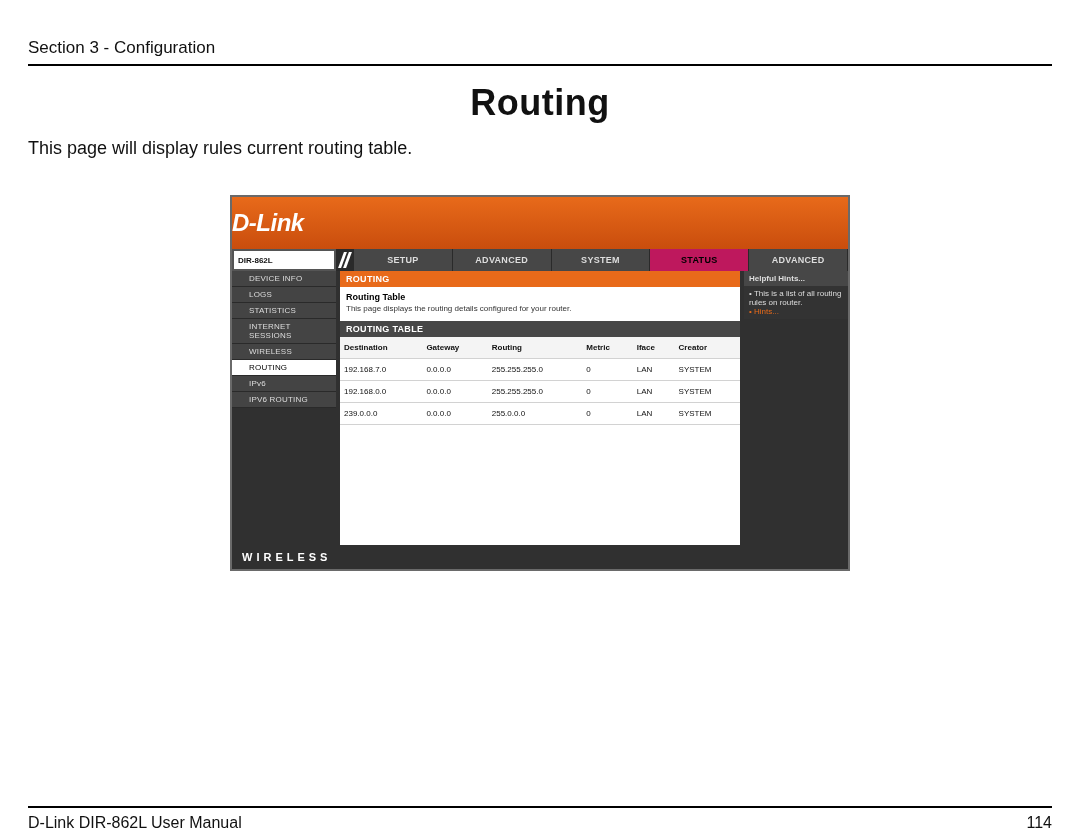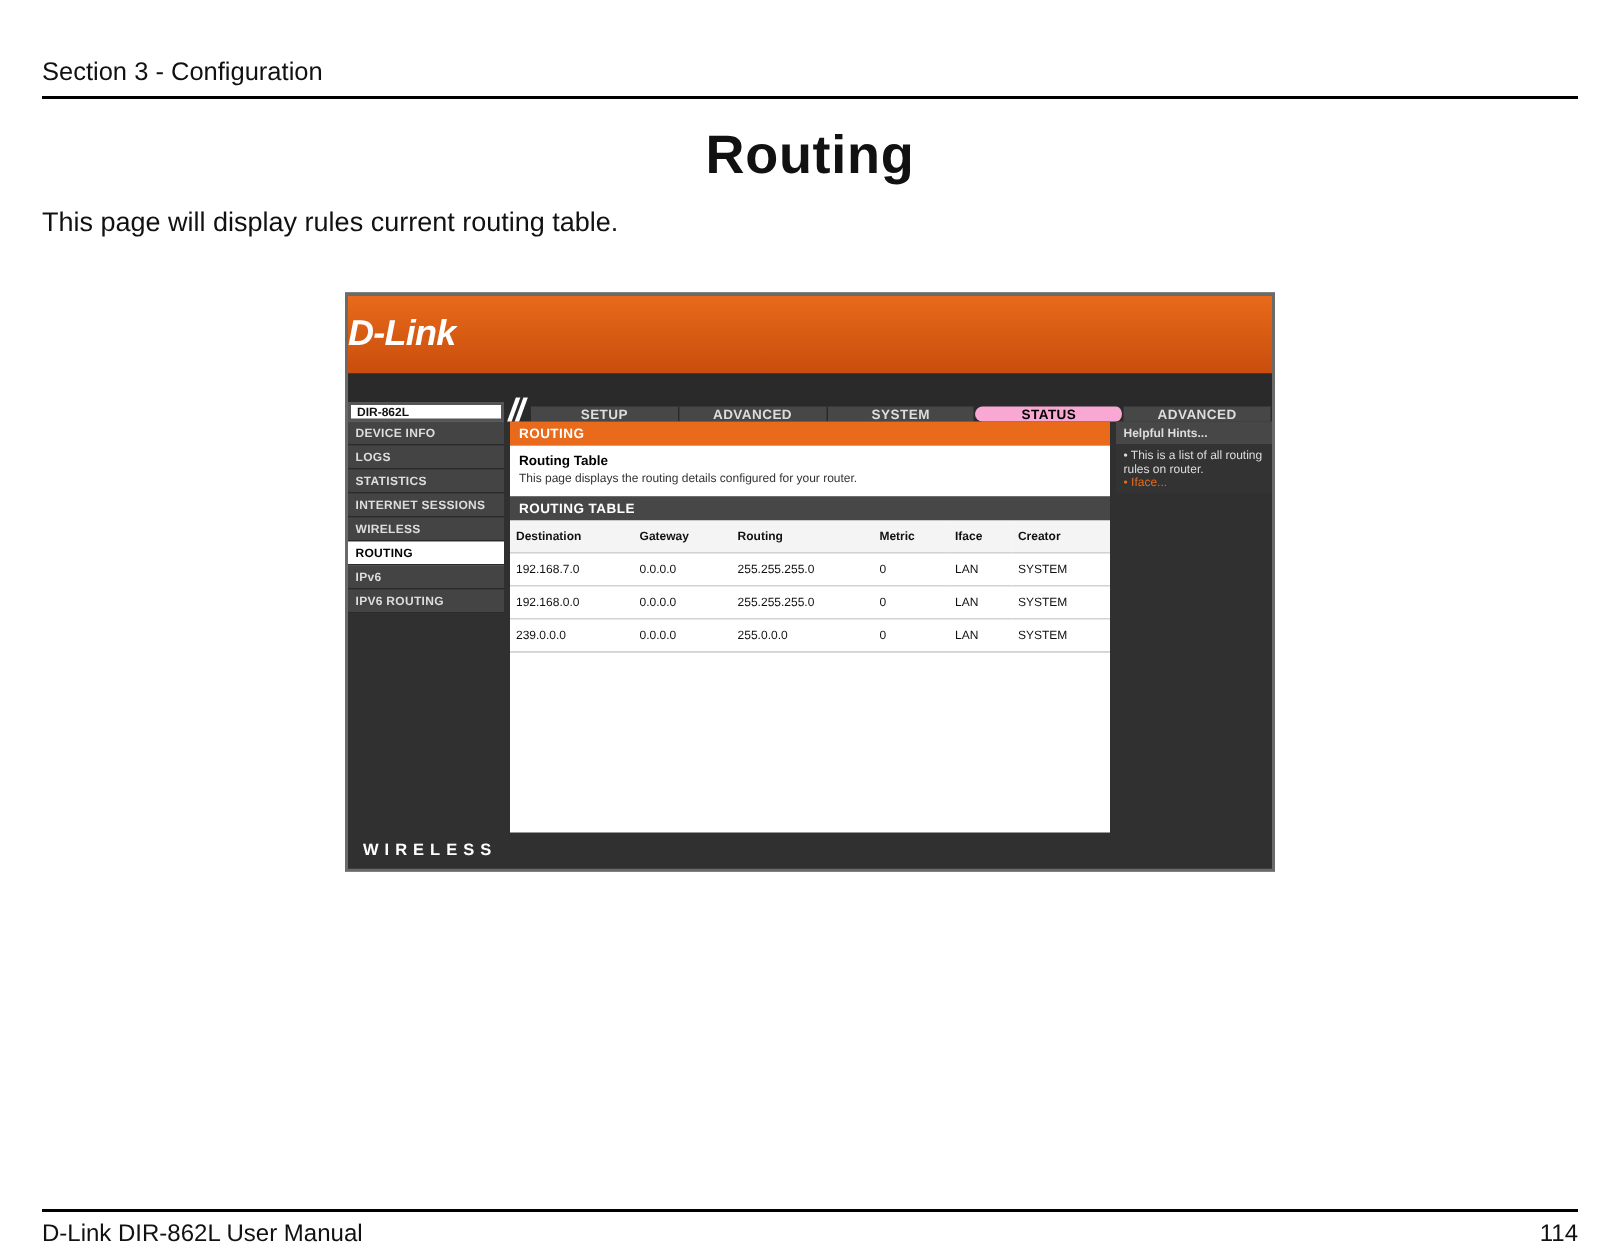--- a/index.html
+++ b/index.html
@@ -7,31 +7,31 @@
   .page { padding: 18px 28px 0 28px; position: relative; height: 100%; margin-top: 20px; }
   .sec-header { font-size: 17px; padding-bottom: 6px; border-bottom: 2px solid #000; }
   .title { text-align: center; font-size: 36px; font-weight: 700; margin-top: 16px; letter-spacing: 0.5px; font-family: "Segoe UI Semibold","Segoe UI",Arial,sans-serif; }
   .desc { font-size: 18px; margin-top: 14px; }
   .shot-wrap { width: 620px; margin: 36px auto 0 auto; }
   .shot { border: 2px solid #6a6a6a; background: #303030; }
 
   .banner { background: linear-gradient(#e86a1a, #c94d0d); height: 52px; display: flex; align-items: center; }
   .brand { color: #fff; font-weight: 700; font-size: 24px; font-style: italic; font-family: "Arial Black", Arial, sans-serif; letter-spacing: -0.5px; }
 
-  .menubar { height: 32px; background: #2a2a2a; display: flex; align-items: flex-end; }
+  .menubar { height: 22px; background: #2a2a2a; display: flex; }
   .model { width: 104px; background: #fff; border: 2px solid #555; font-size: 8px; font-weight: 700; display: flex; align-items: center; padding-left: 4px; }
   .slashes { width: 18px; display: flex; gap: 2px; align-items: center; justify-content: center; }
   .slashes span { display: inline-block; width: 3px; height: 16px; background: #fff; transform: skewX(-20deg); }
   .tabs { flex: 1; display: flex; }
   .tab { flex: 1; display: flex; align-items: center; justify-content: center; font-size: 9px; font-weight: 700; color: #ddd; background: #474747; border-right: 1px solid #2a2a2a; letter-spacing: 0.3px; }
-  .tab.active { background: #f9a8d4; color: #000; border-radius: 10px; }
+  .tab.active { background: #be185d; color: #000; }
 
   .body-row { display: flex; background: #303030; }
   .sidebar { width: 104px; }
-  .side-item { font-size: 8px; color: #ddd; padding: 3px 5px; background: #444; border-bottom: 1px solid #2a2a2a; letter-spacing: 0.2px; font-weight: bold; }
+  .side-item { font-size: 8px; color: #ddd; padding: 3px 17px; background: #444; border-bottom: 1px solid #2a2a2a; letter-spacing: 0.2px; }
   .side-item.sel { background: #fff; color: #000; }
 
   .main { flex: 1; padding: 0 4px 0 4px; }
   .section-hd { background: #e86a1a; color: #fff; font-size: 9px; font-weight: 700; padding: 3px 6px; letter-spacing: 0.3px; }
   .section-hd.dark { background: #474747; }
   .panel { background: #fff; padding: 5px 6px 8px 6px; }
   .panel-title { font-size: 9px; font-weight: 700; color: #000; }
   .panel-text { font-size: 8px; color: #333; margin-top: 2px; }
 
   table.rt { width: 100%; border-collapse: collapse; background: #fff; font-size: 8px; }
@@ -136,21 +136,21 @@
                 </tr>
               </tbody>
           </table>
           <div class="fill-white"></div>
         </div>
 
         <div class="hints">
           <div class="hints-hd">Helpful Hints...</div>
           <div class="hints-body">
             <div class="bullet">This is a list of all routing rules on router.</div>
-            <div class="bullet more">Iface...</div>
+            <div class="bullet more">Hints...</div>
           </div>
         </div>
       </div>
 
       <div class="wireless-bar">WIRELESS</div>
     </div>
   </div>
 
   <div class="footer">
     <span>D-Link DIR-862L User Manual</span>

